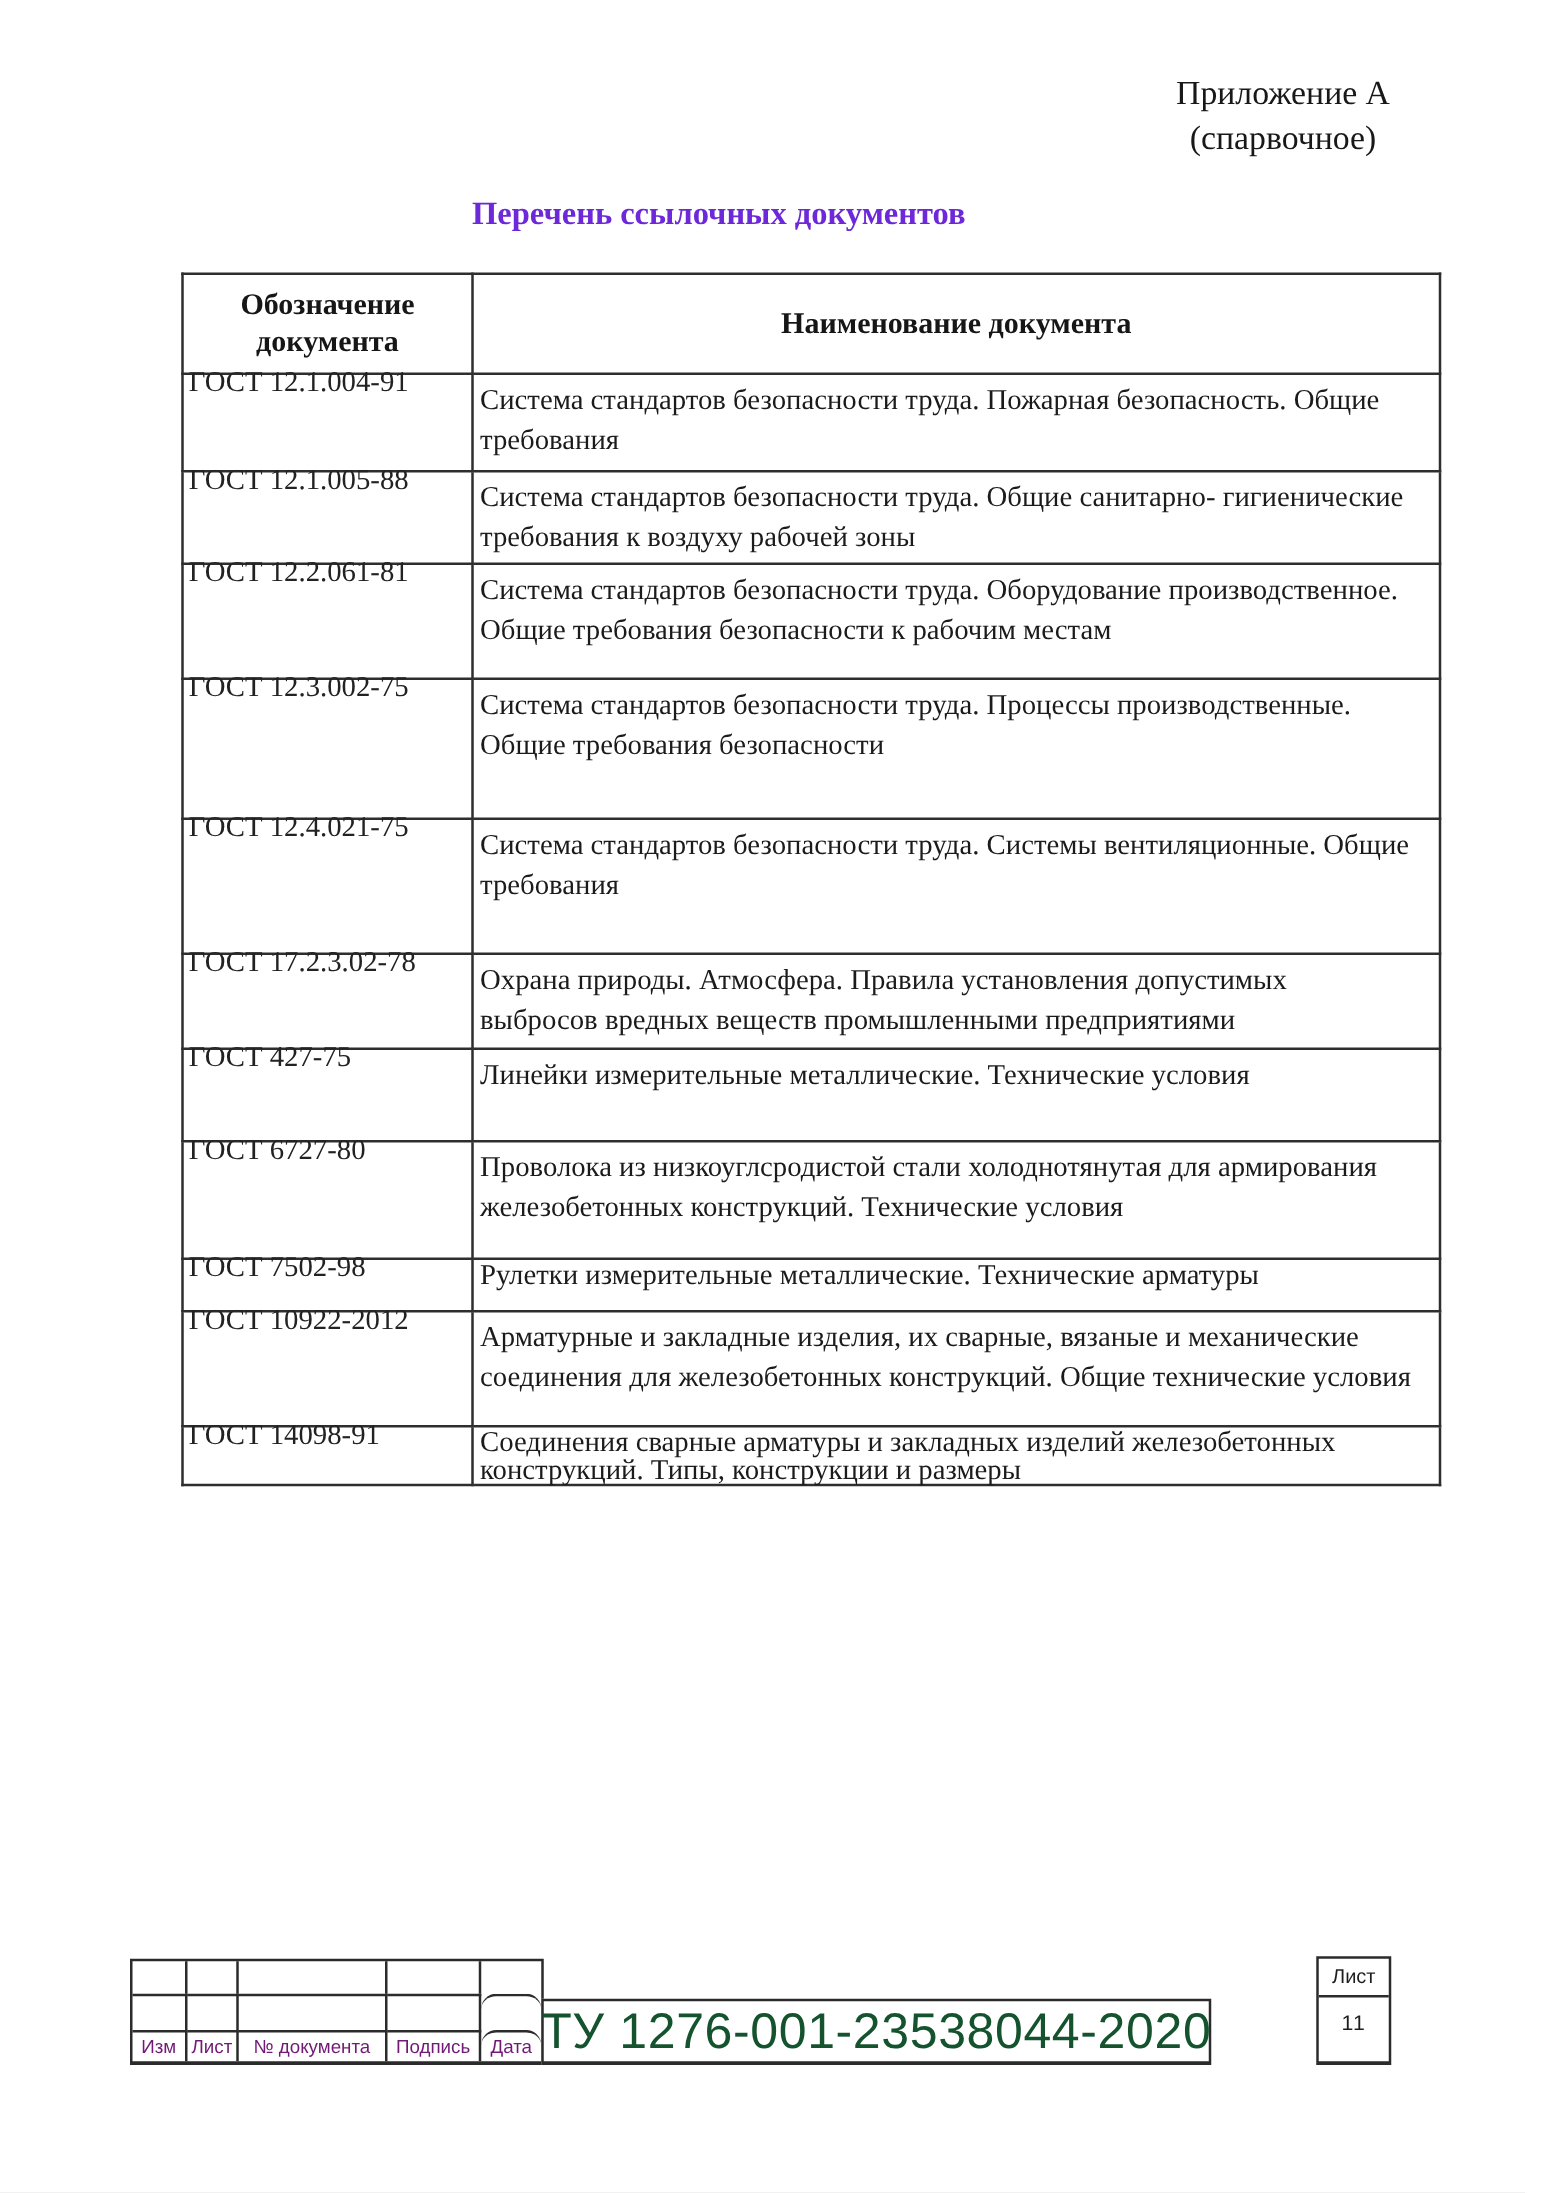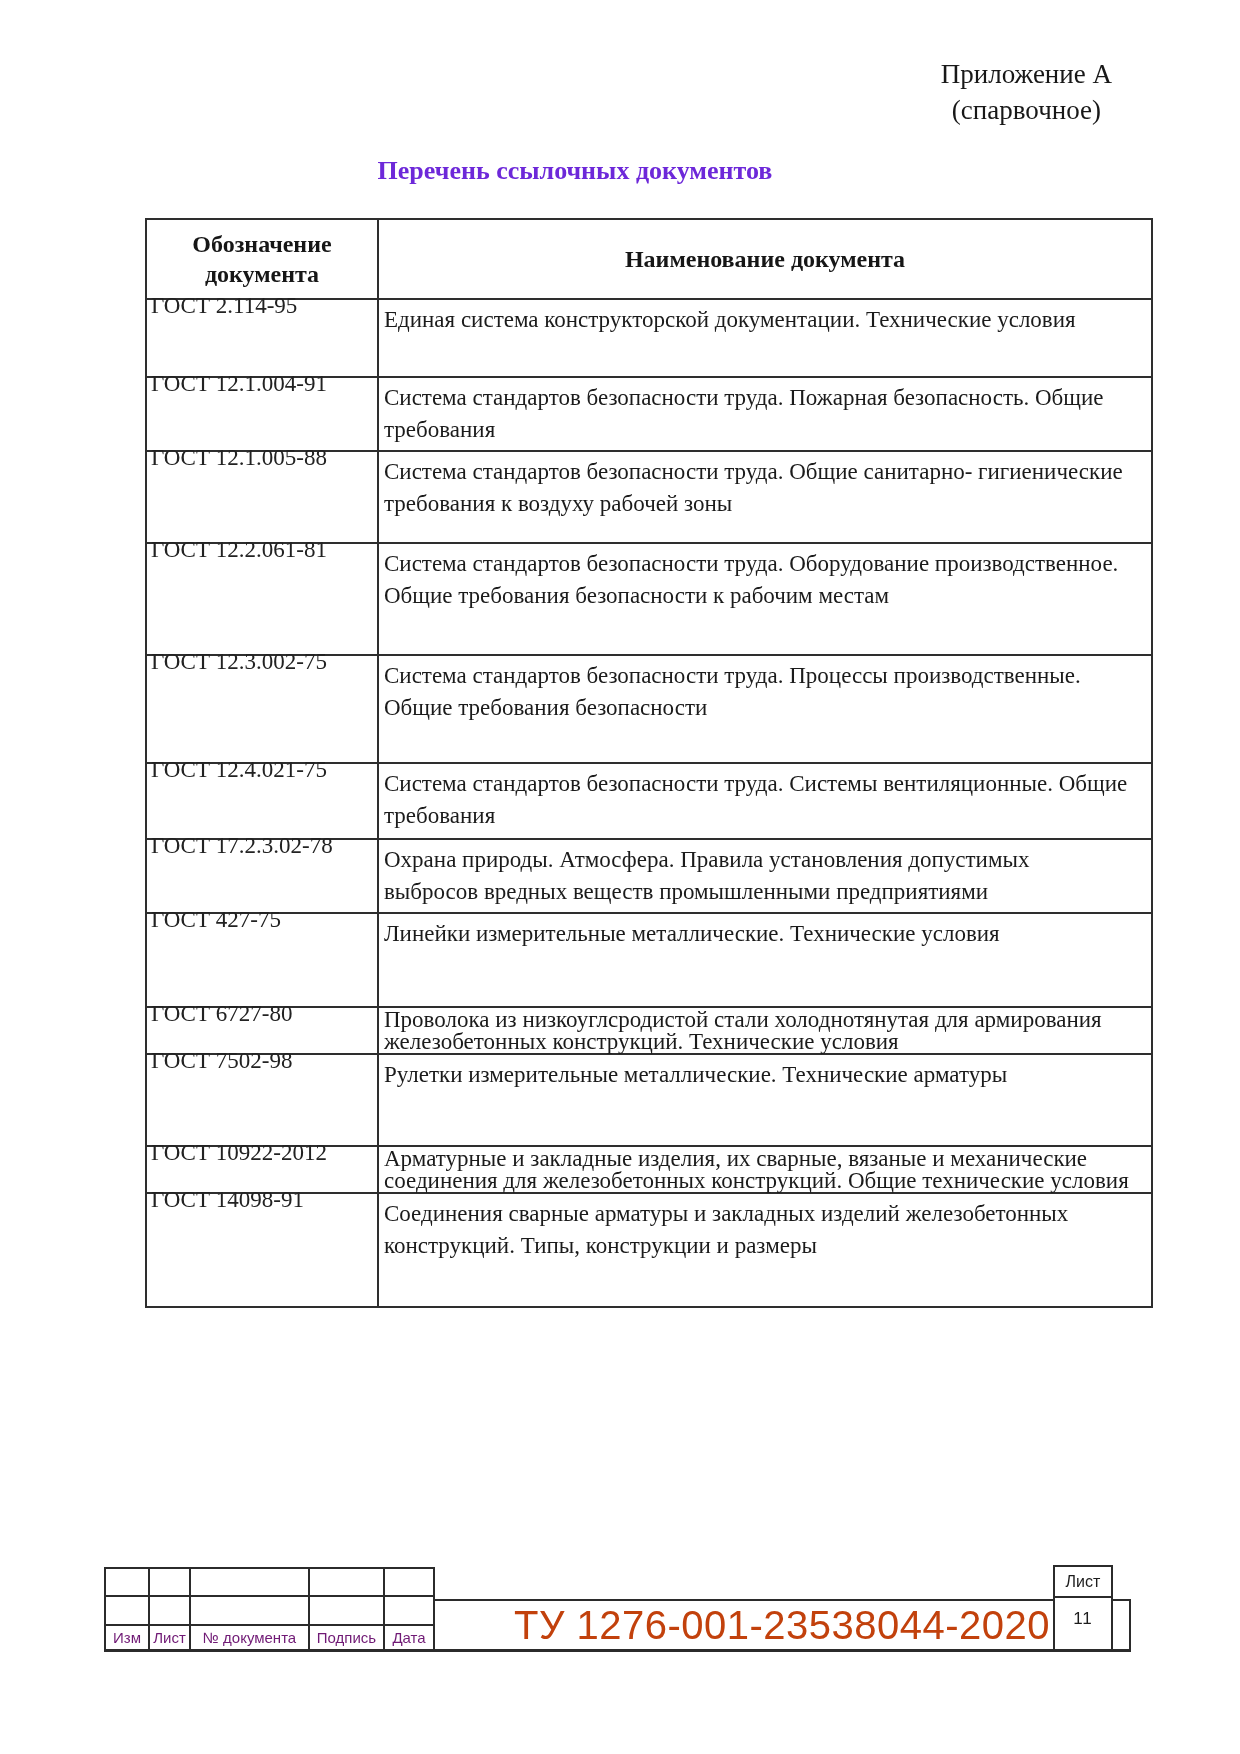--- a/index.html
+++ b/index.html
@@ -122,37 +122,37 @@
     border-top: 2px solid #2b2b2b;
     display: flex;
     align-items: center;
     justify-content: center;
     font-size: 15px;
     color: #701a75;
     overflow: hidden;
     white-space: nowrap;
   }
   .tb-grid > div:nth-child(-n+5) { border-top: none; }
-  .tb-grid > div:nth-child(5n)   { border-right: none; }
+  .tb-grid > div:nth-child(5n)   { border-right: none; border-radius: 12px; }
 
   .tb-docnum {
     position: absolute;
     left: 433px;
     top: 1599px;
-    width: 698px;
+    width: 536px;
     height: 53px;
     border: 2px solid #2b2b2b;
     border-bottom-width: 3px;
     display: flex;
     align-items: center;
     justify-content: center;
     font-family: "Liberation Sans", sans-serif;
     font-size: 40px;
     letter-spacing: 0.5px;
-    color: #c2410c;
+    color: #14532d;
     background: #fff;
     white-space: nowrap;
   }
   .tb-sheet {
     position: absolute;
     left: 1053px;
     top: 1565px;
     width: 60px;
     height: 87px;
     border: 2px solid #2b2b2b;
@@ -197,26 +197,20 @@
         <col class="col-name">
       </colgroup>
     <thead>
       <tr>
         <th>Обозначение документа</th>
         <th>Наименование документа</th>
       </tr>
     </thead>
     <tbody id="table-body">
         <tr>
-          <td class="code-cell"><span class="code">ГОСТ 2.114-95</span></td>
-          <td class="name-cell">
-            <div class="name-text">Единая система конструкторской документации. Технические условия</div>
-          </td>
-        </tr>
-        <tr>
           <td class="code-cell"><span class="code">ГОСТ 12.1.004-91</span></td>
           <td class="name-cell">
             <div class="name-text">Система стандартов безопасности труда. Пожарная безопасность. Общие требования</div>
           </td>
         </tr>
         <tr>
           <td class="code-cell"><span class="code">ГОСТ 12.1.005-88</span></td>
           <td class="name-cell">
             <div class="name-text">Система стандартов безопасности труда. Общие санитарно- гигиенические требования к воздуху рабочей зоны</div>
           </td>

